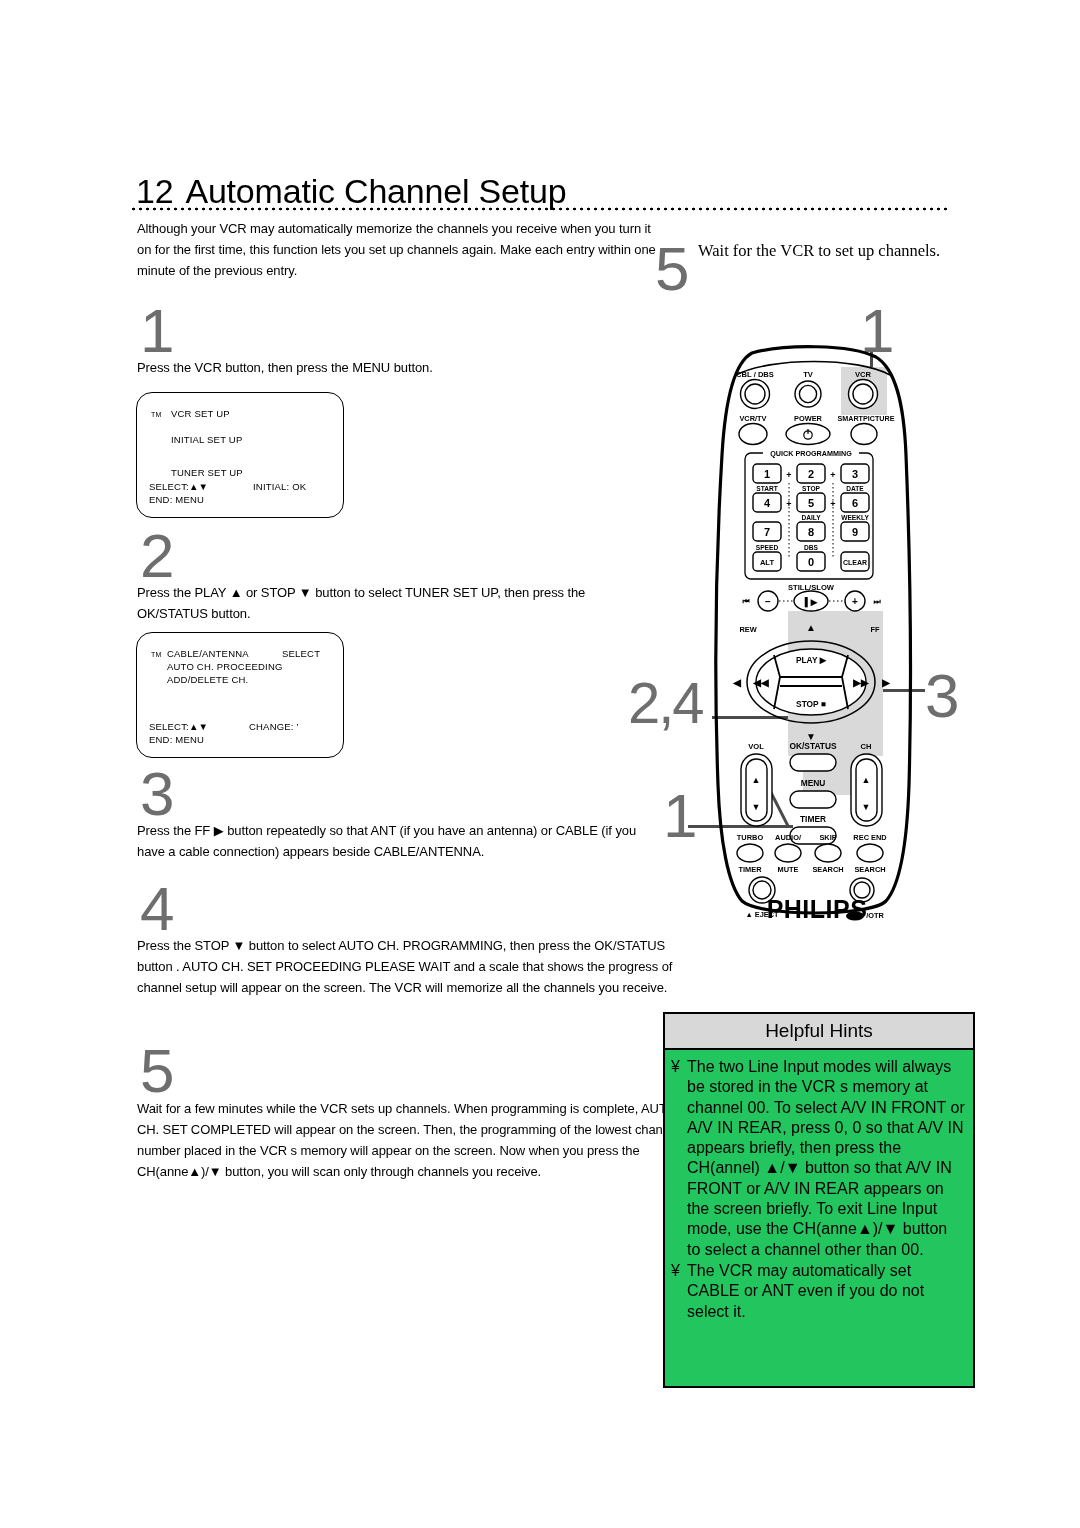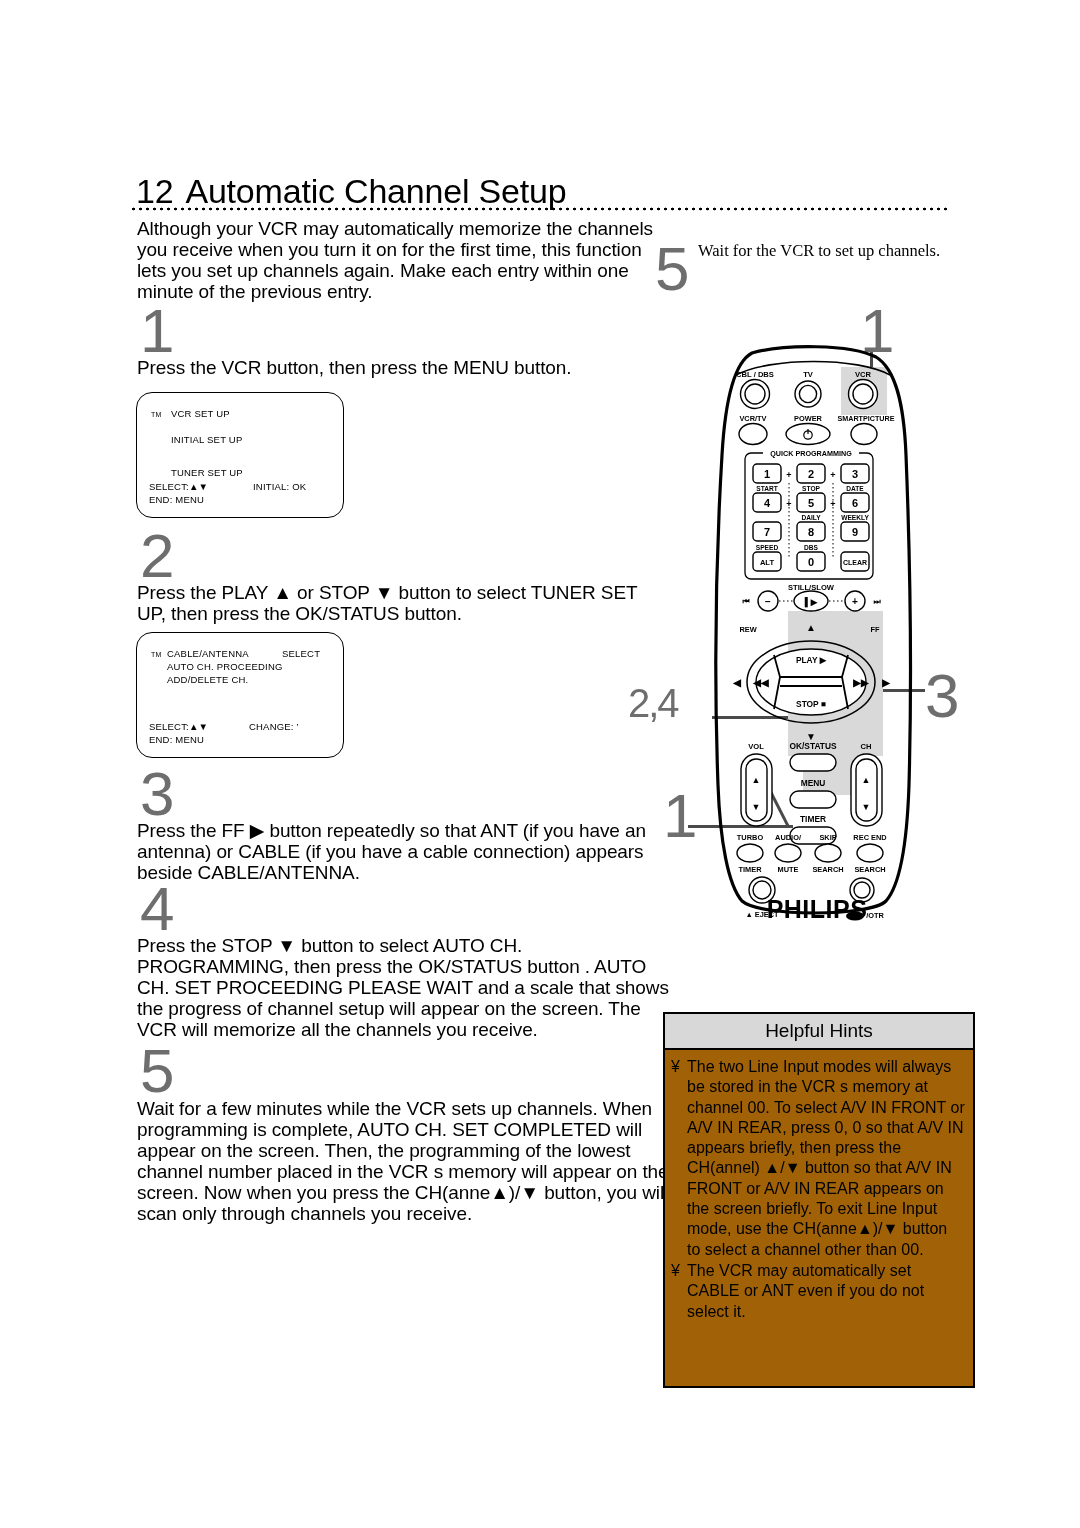--- a/index.html
+++ b/index.html
@@ -17,21 +17,21 @@
   }
   #page-title .num{margin-right:12px;}
   .dotrule{
     position:absolute;left:130px;top:205px;width:818px;height:6px;
     background-image:radial-gradient(circle, #000 1.3px, transparent 1.6px);
     background-size:7px 6px;background-repeat:repeat-x;background-position:0 1px;
   }
 
   
   .body-text{
-    position:absolute;font-size:19px;line-height:21px;color:#000;
+    position:absolute;font-size:13px;line-height:21px;color:#000;
     letter-spacing:-0.1px;
   }
   #intro{left:137px;top:218px;width:530px;}
   #step1-text{left:137px;top:357px;width:520px;}
   #step2-text{left:137px;top:582px;width:520px;}
   #step3-text{left:137px;top:820px;width:520px;}
   #step4-text{left:137px;top:935px;width:540px;}
   #step5-text{left:137px;top:1098px;width:545px;}
 
   
@@ -45,40 +45,40 @@
   #n4{left:140px;top:878px;}
   #n5{left:140px;top:1040px;}
 
   
   .callout{
     position:absolute;color:#6e6e6e;font-size:62px;line-height:62px;letter-spacing:-1px;
   }
   #c5{left:655px;top:238px;}
   #c1top{left:860px;top:300px;}
   #c3{left:925px;top:665px;}
-  #c24{left:628px;top:672px;font-size:40px;letter-spacing:-2px;}
+  #c24{left:628px;top:672px;font-size:58px;letter-spacing:-2px;}
   #c1bot{left:663px;top:785px;}
   #hint5{position:absolute;left:698px;top:240px;width:245px;font-size:16.5px;line-height:21px;font-family:Liberation Serif, serif;}
 
   .leader{position:absolute;background:#4a4a4a;}
 
   
   .osd{
     position:absolute;border:1.6px solid #000;border-radius:16px;background:#fff;
     font-size:9.5px;line-height:12.5px;letter-spacing:0.2px;
   }
   #osd1{left:136px;top:392px;width:206px;height:124px;}
   #osd2{left:136px;top:632px;width:206px;height:124px;}
   .osd .tm{position:absolute;font-size:7px;}
   .osd .l{position:absolute;white-space:nowrap;text-align:right;}
 
   
   #hints-box{
     position:absolute;left:663px;top:1012px;width:312px;height:376px;
-    border:2.4px solid #000;background:#a16207;box-sizing:border-box;
+    border:2.4px solid #000;background:#22c55e;box-sizing:border-box;
   }
   #hints-title{
     height:34px;background:#d8d8d8;border-bottom:2.4px solid #000;
     display:flex;align-items:center;justify-content:center;
     font-size:19px;
   }
   #hints-body{padding:7px 8px 4px 6px;font-size:16px;line-height:20.3px;}
   .hint{display:flex;margin-bottom:1px;}
   .hint .bullet{width:16px;flex:none;}
   .hint .txt{flex:1;}

